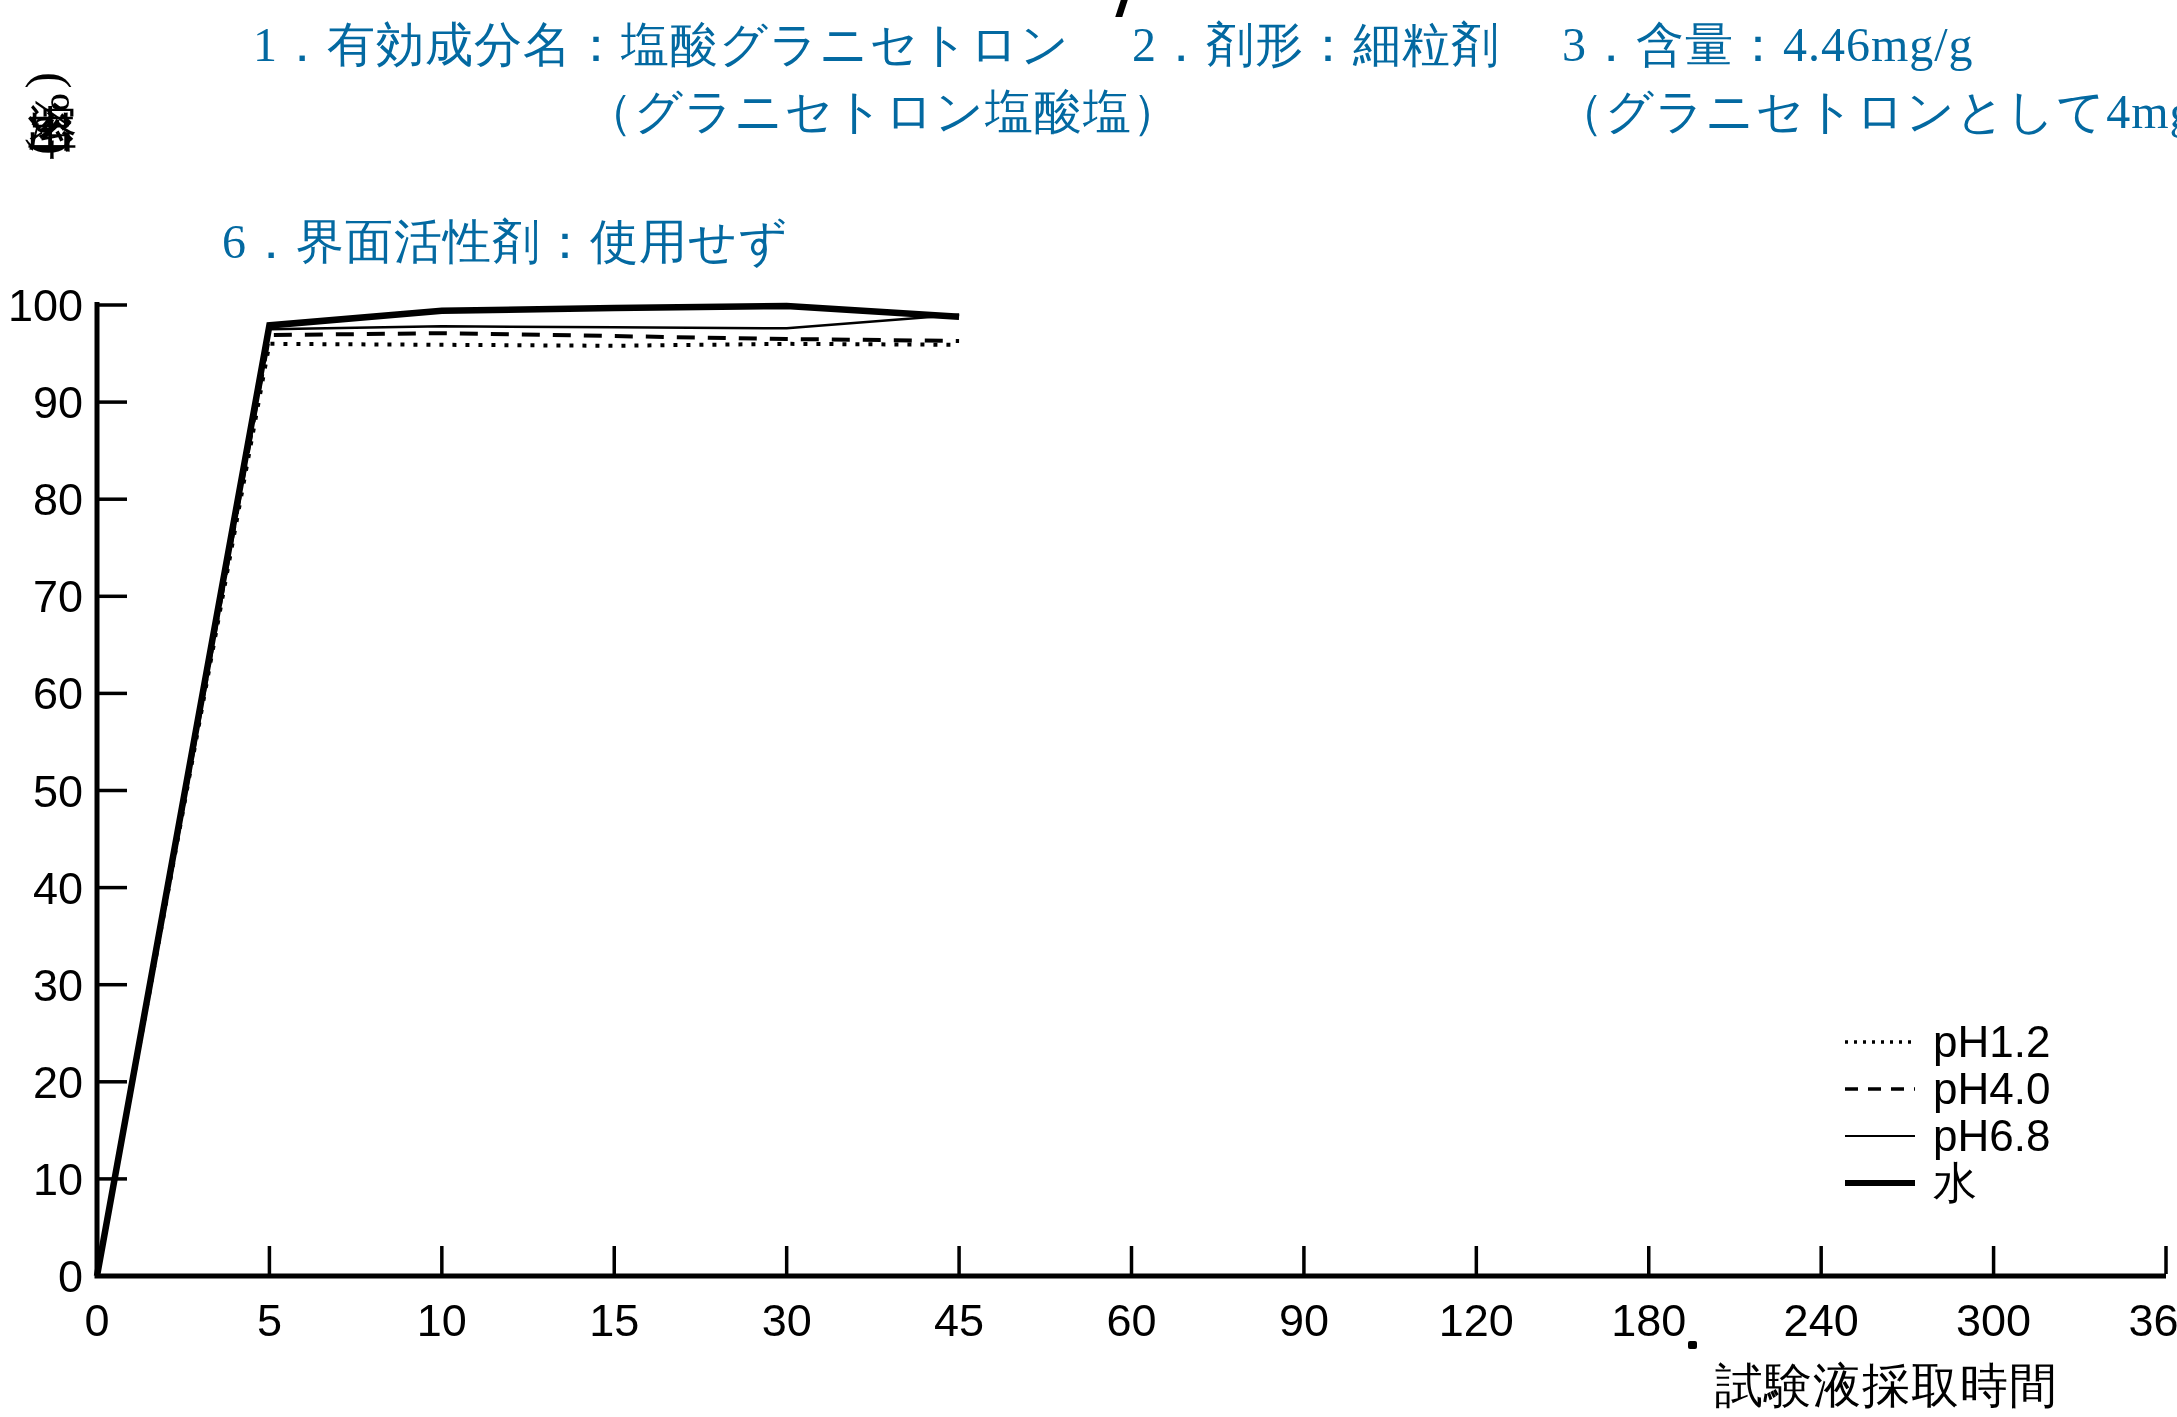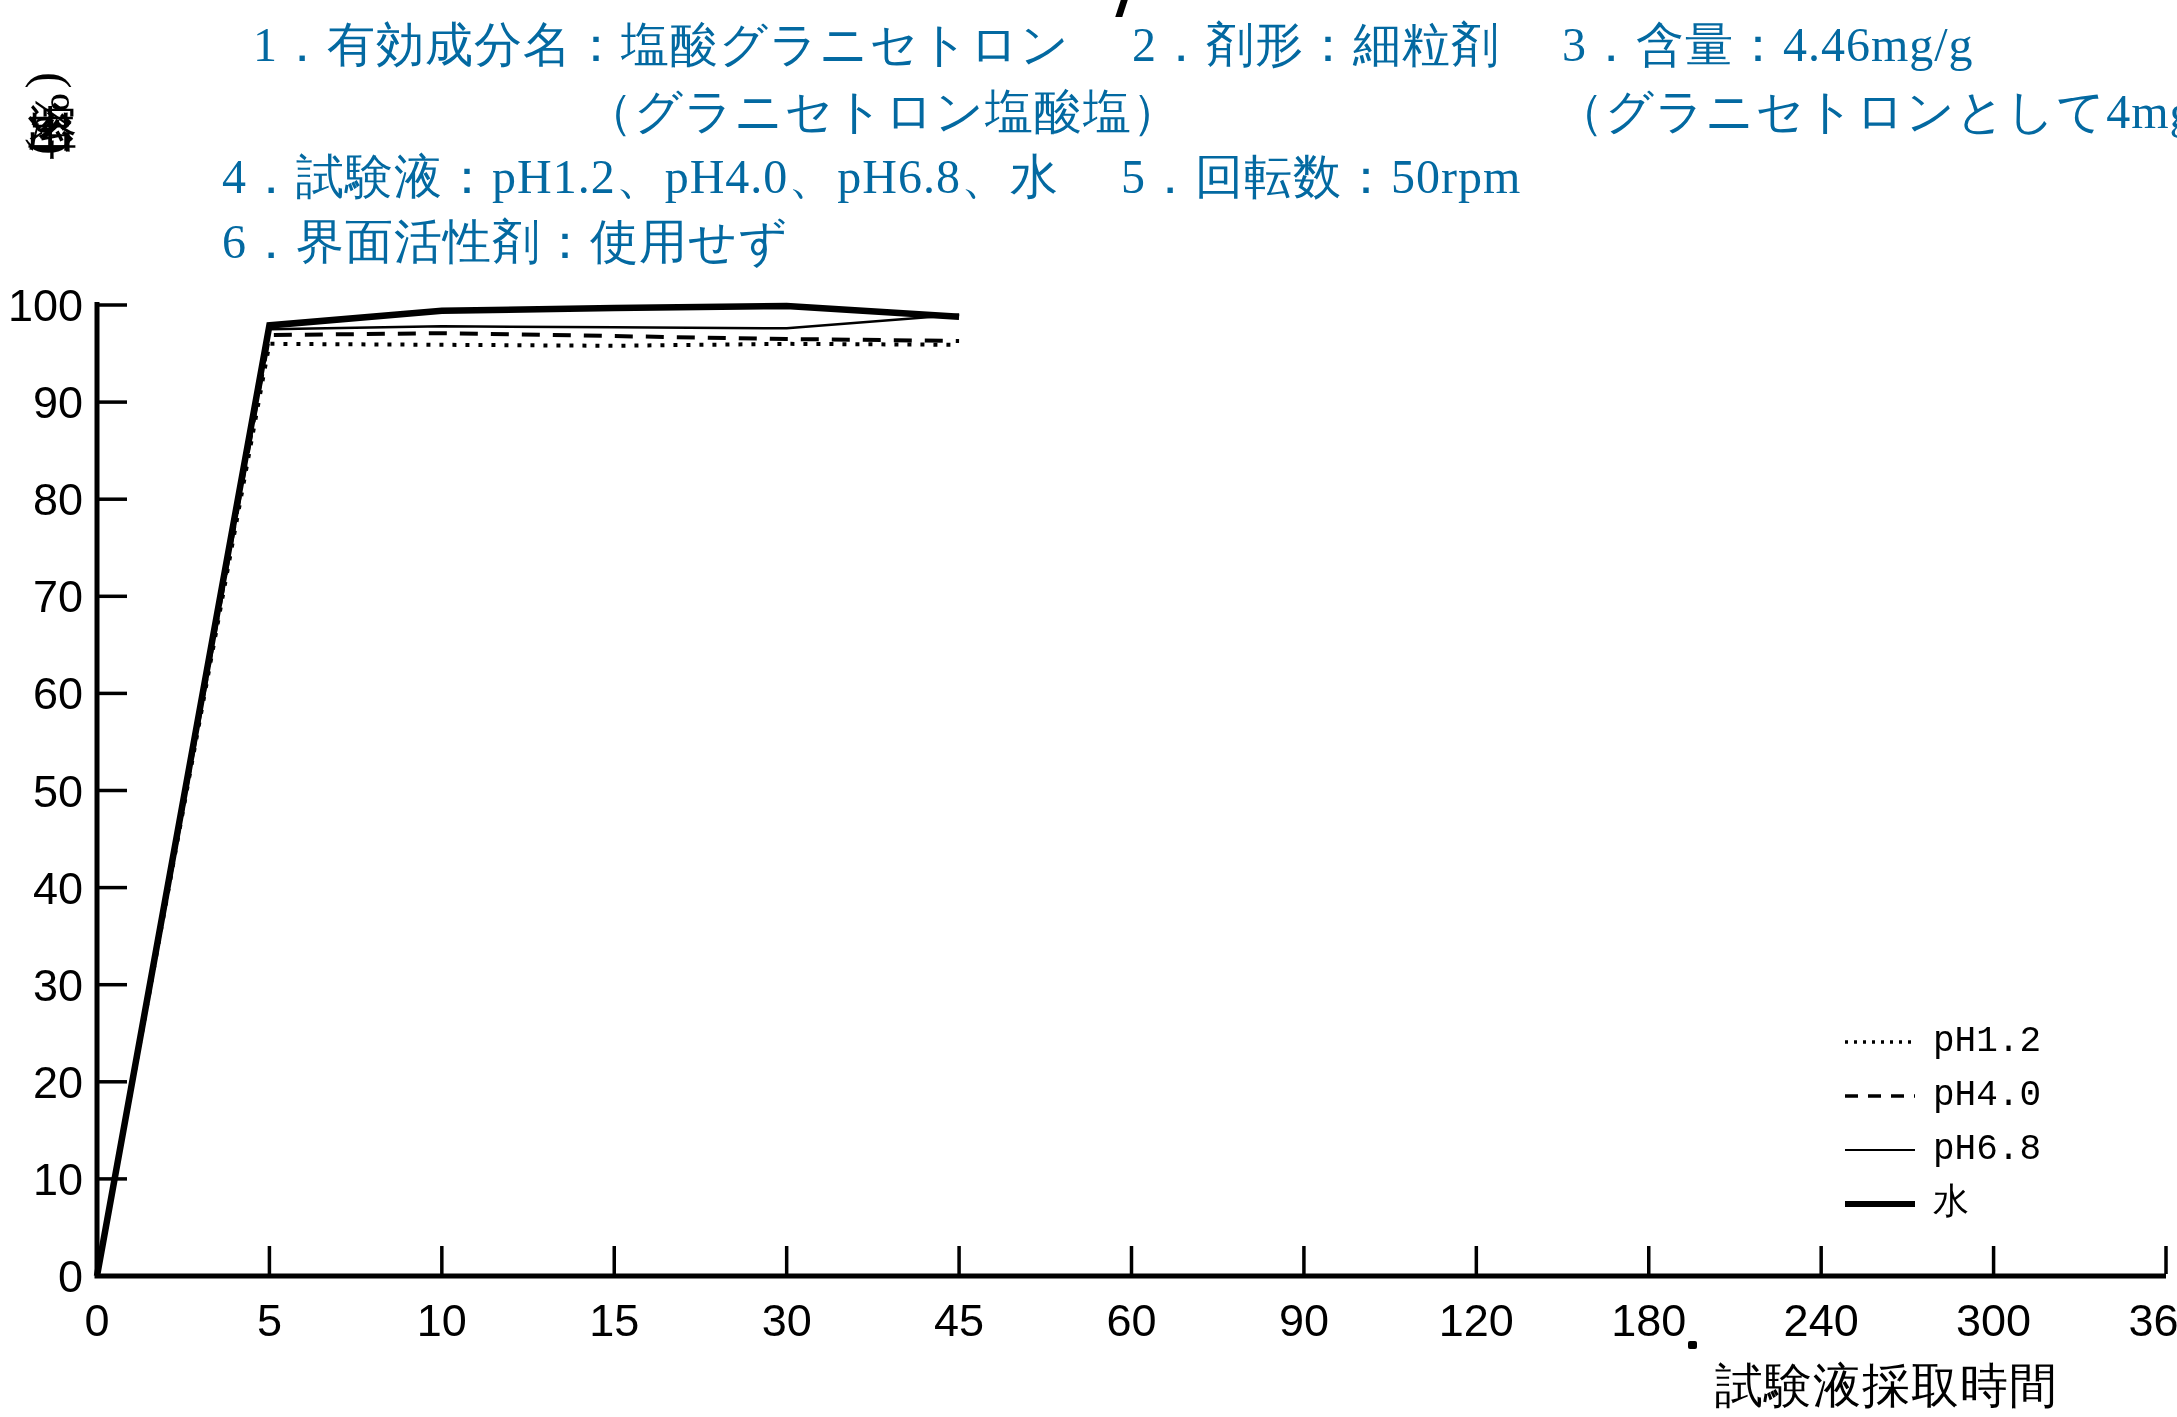--- a/index.html
+++ b/index.html
@@ -33,23 +33,23 @@
     left:1715px;top:1354px;
     font-size:48px;
     letter-spacing:1px;
     font-family:"Liberation Serif","DejaVu Serif",serif;
   }
   #chart-svg{position:absolute;left:0;top:0;}
   #legend{
     position:absolute;
     left:1843px;top:1024px;
     display:flex;flex-direction:column;
-    gap:18px;
-    font-family:Liberation Mono, monospace;
-    font-size:36px;
+    gap:11px;
+    font-family:Liberation Sans, sans-serif;
+    font-size:44px;
   }
   .legend-row{display:flex;align-items:center;gap:16px;height:36px;}
   .legend-label{line-height:36px;}
   .speck{
     position:absolute;left:1688px;top:1341px;
     width:9px;height:8px;background:#000;border-radius:2px;
   }
   .top-mark{
     position:absolute;left:1118px;top:0px;
     width:7px;height:17px;background:#000;
@@ -60,21 +60,20 @@
 <body>
 
 <div id="page">
 
   <div class="hline" style="left:253px;top:16px;">1．有効成分名：塩酸グラニセトロン　 2．剤形：細粒剤　 3．含量：4.46mg/g</div>
 
   <div class="hline" style="left:585px;top:83px;">（グラニセトロン塩酸塩）</div>
 
   <div class="hline" style="left:1556px;top:83px;">（グラニセトロンとして4mg/g）</div>
 
-  <div class="hline" style="left:222px;top:148px;">4．試験液：pH1.2、pH4.0、pH6.8、水　 5．回転数：50rpm</div>
 
   <div class="hline" style="left:222px;top:213px;font-family:Liberation Serif, serif;">6．界面活性剤：使用せず</div>
 
   <div id="y-axis-title">溶出率(%)</div>
 
   <svg id="chart-svg" width="2177" height="1417" viewBox="0 0 2177 1417">
       <path d="M 97 302 L 97 1276 L 2166 1276" fill="none" stroke="#000" stroke-width="5"></path>
       <text x="97" y="1336" text-anchor="middle" font-size="45" font-family="&quot;Liberation Sans&quot;,&quot;DejaVu Sans&quot;,sans-serif" fill="#000">0</text>
       <line x1="269.41666666666663" y1="1274" x2="269.41666666666663" y2="1246" stroke="#000" stroke-width="3.5"></line>
       <text x="269.41666666666663" y="1336" text-anchor="middle" font-size="45" font-family="&quot;Liberation Sans&quot;,&quot;DejaVu Sans&quot;,sans-serif" fill="#000">5</text>

